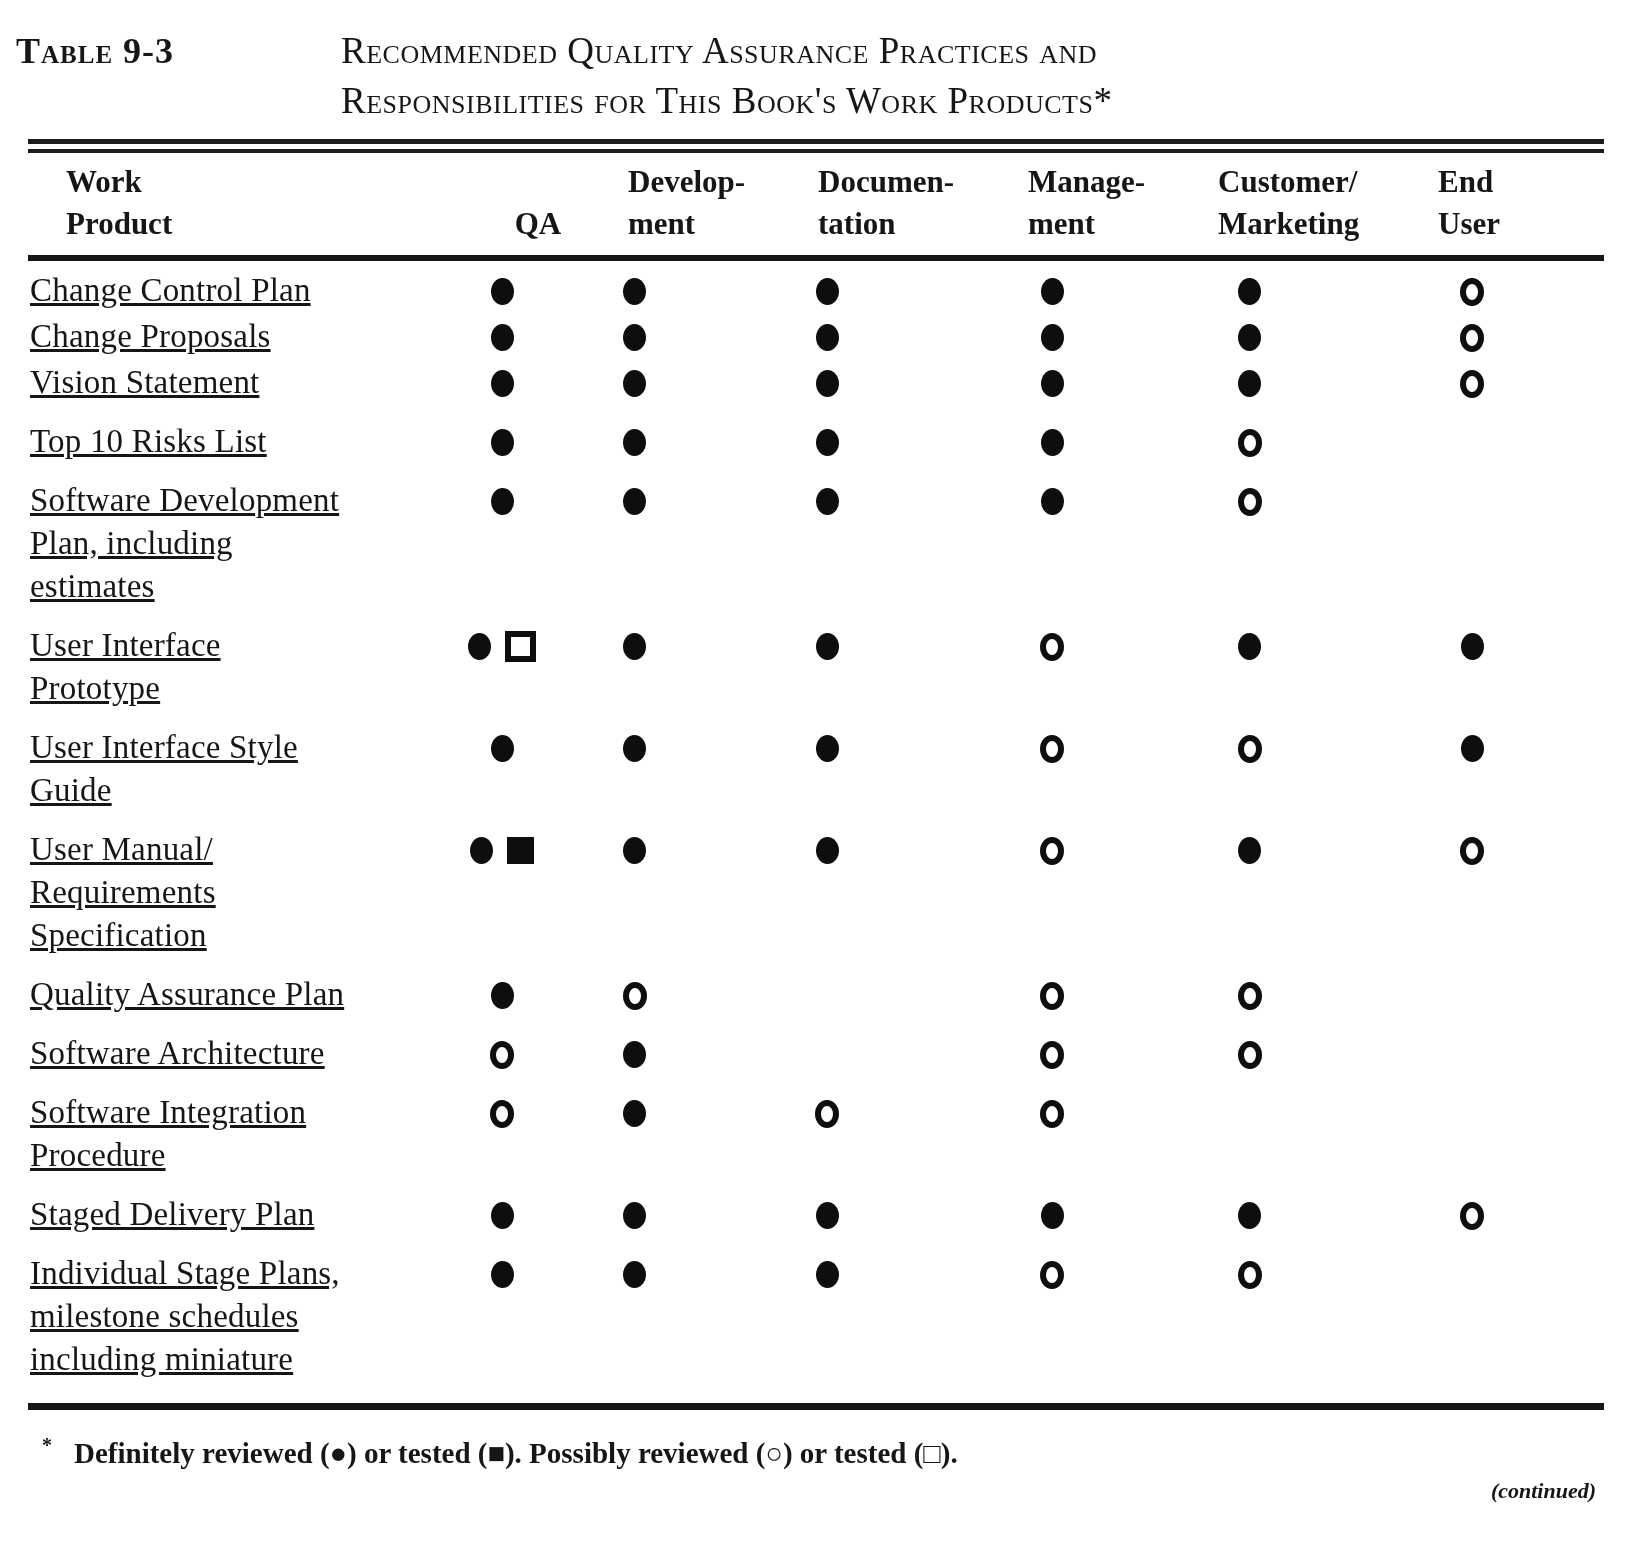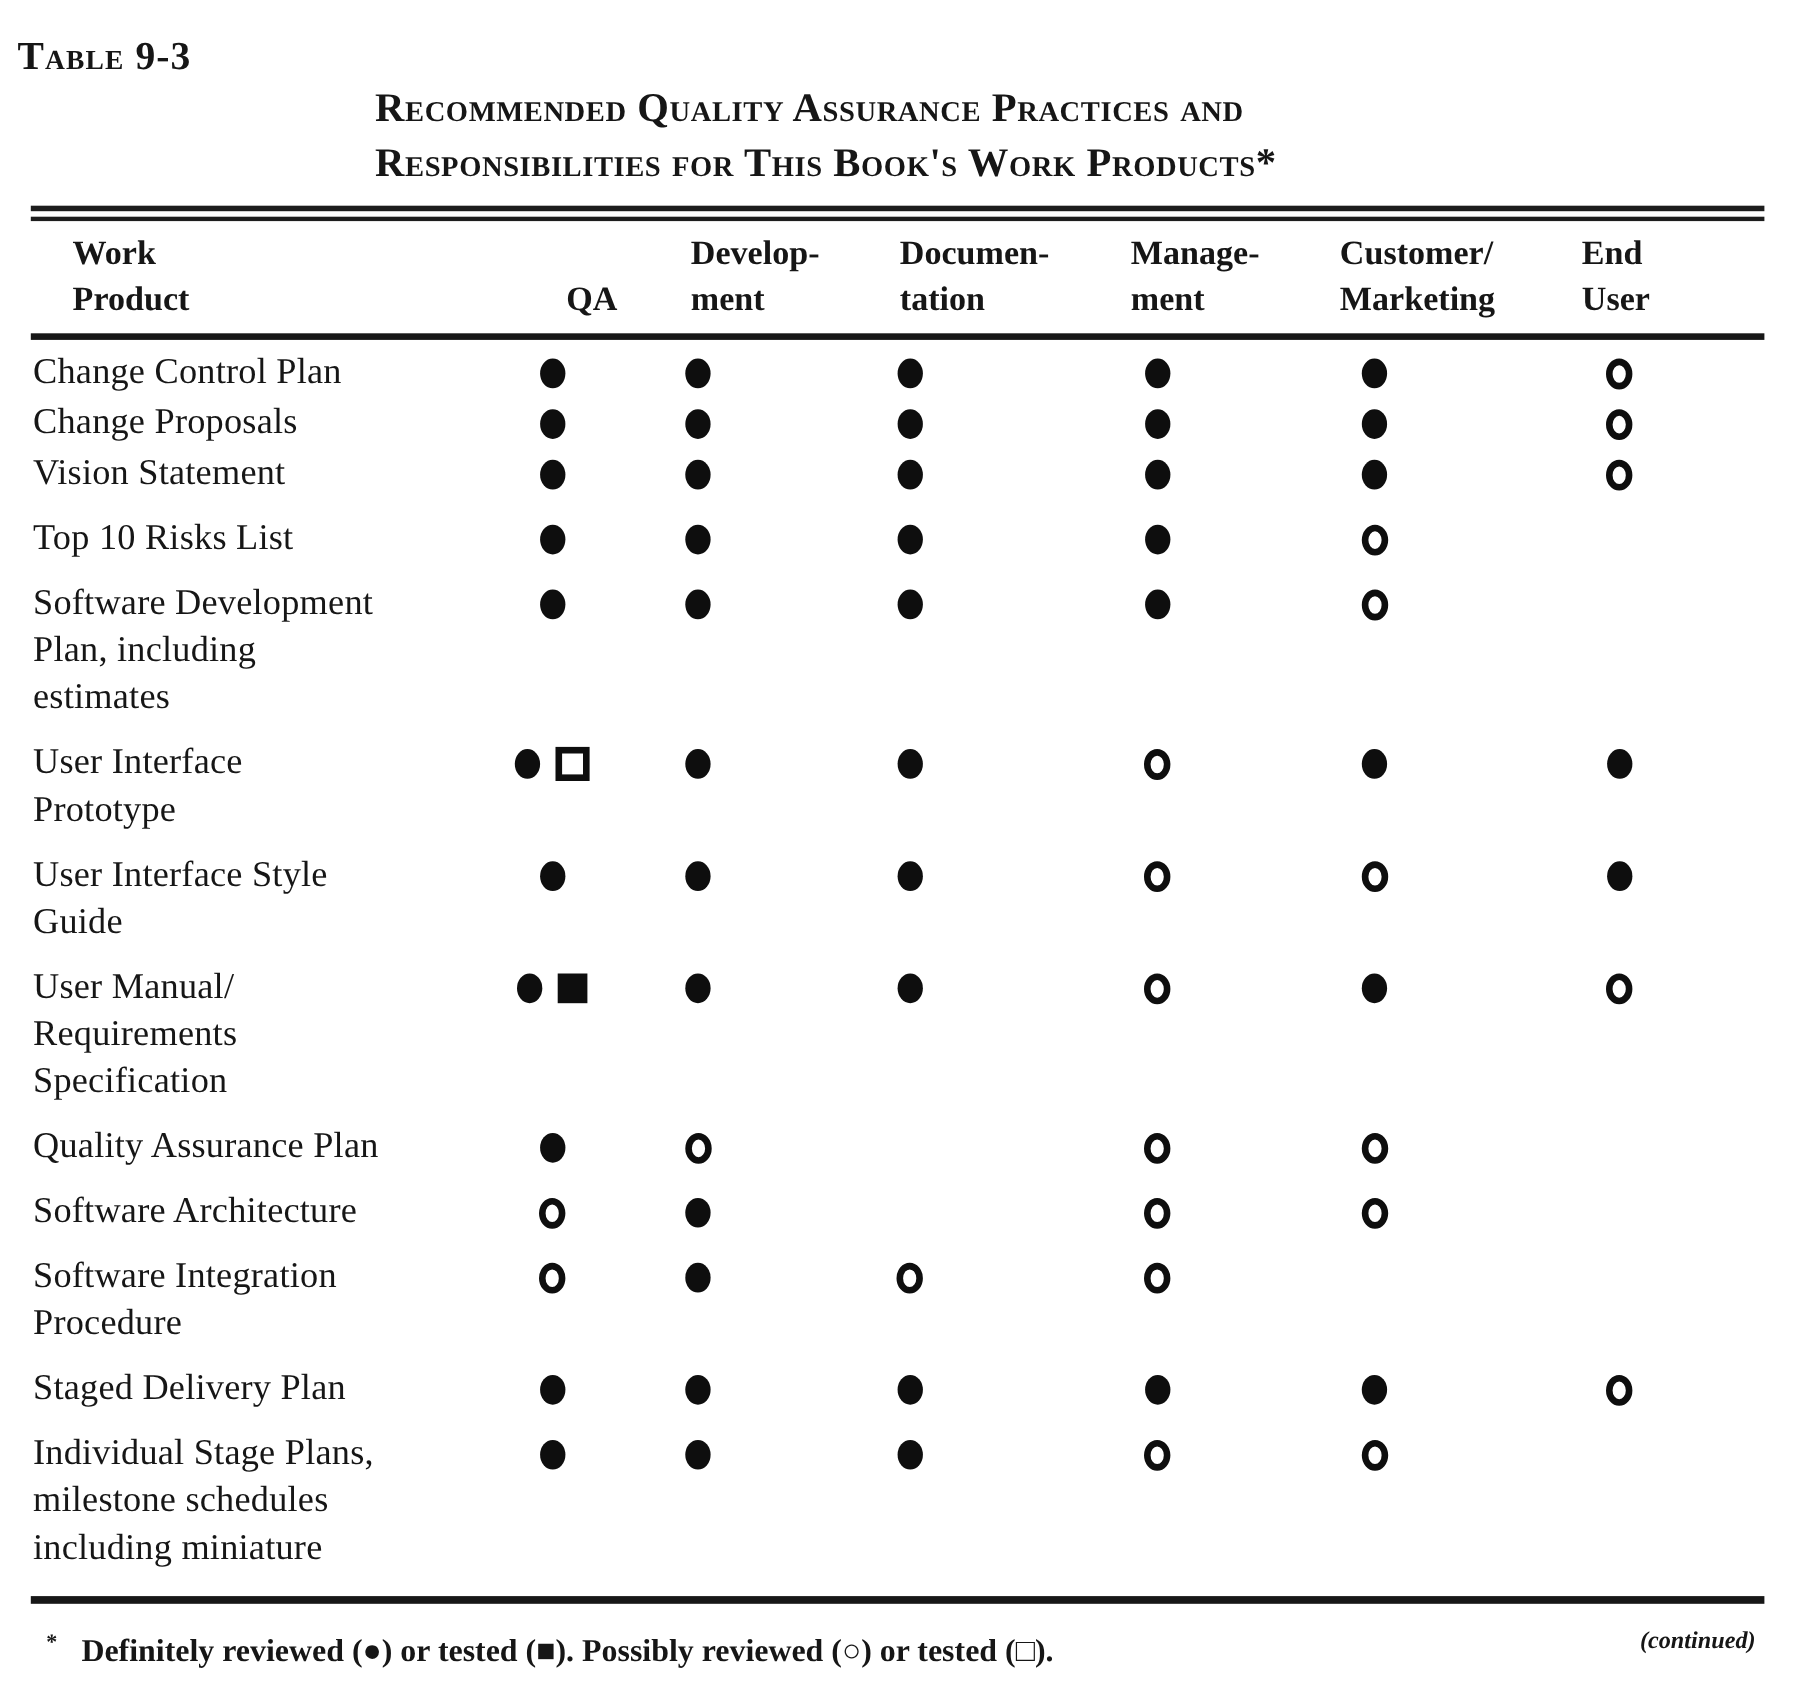--- a/index.html
+++ b/index.html
@@ -7,42 +7,42 @@
     width:1632px;height:1542px;position:relative;background:#ffffff;
     font-family:"Liberation Serif", "DejaVu Serif", serif;color:#161616;
     overflow:hidden;
   }
   
   .header-block{display:flex;padding:26px 30px 0 16px;box-sizing:border-box;}
   .table-label{
     width:325px;flex:0 0 325px;font-size:36px;font-weight:bold;
     font-variant:small-caps;letter-spacing:1px;line-height:50px;
   }
-  .main-title{font-size:37px;font-weight:bold;font-variant:small-caps;
-    letter-spacing:0.5px;line-height:50px;margin-top:48px;}
+  .main-title{font-size:37px;font-weight:normal;font-variant:small-caps;
+    letter-spacing:0.5px;line-height:50px;}
   
   .rule-double{margin:13px 28px 0 28px;height:5px;
     border-top:5px solid #1d1d1d;border-bottom:4px solid #1d1d1d;}
   .rule-heavy{margin:0 28px;border-top:6px solid #171717;}
   .rule-bottom{margin:22px 28px 0 28px;border-top:7px solid #171717;}
   
   .thead,.trow{
     display:grid;
     grid-template-columns:412px 120px 145px 240px 210px 185px 260px;
   }
   .thead{padding:8px 0 10px 30px;margin-left:36px;}
   .hcell .hline{font-size:31px;font-weight:bold;line-height:42px;min-height:42px;}
   .hcell.c2{text-align:center;}
   .hcell.c3{padding-left:30px;}
   .hcell.c4{padding-left:75px;}
   .hcell.c5{padding-left:45px;}
   .hcell.c6{padding-left:25px;}
   .hcell.c7{padding-left:60px;}
   .tbody{padding:8px 0 0 30px;}
-  .trow{margin-bottom:16px;}
+  .trow{margin-bottom:16px;text-decoration:underline;}
   .trow.tight{margin-bottom:3px;}
   .cell.label .line{font-size:33px;line-height:43px;letter-spacing:0.2px;}
   .cell.markers{display:flex;justify-content:center;align-items:flex-start;
     gap:14px;padding-top:9px;}
   
   .mk{display:inline-block;box-sizing:border-box;}
   .mk-dot{width:23px;height:27px;background:#0e0e0e;border-radius:50%;}
   .mk-ring{width:24px;height:28px;border:6px solid #0e0e0e;border-radius:50%;}
   .mk-sqf{width:27px;height:27px;background:#0e0e0e;}
   .mk-sqo{width:31px;height:31px;border:6px solid #0e0e0e;margin-top:-2px;}

